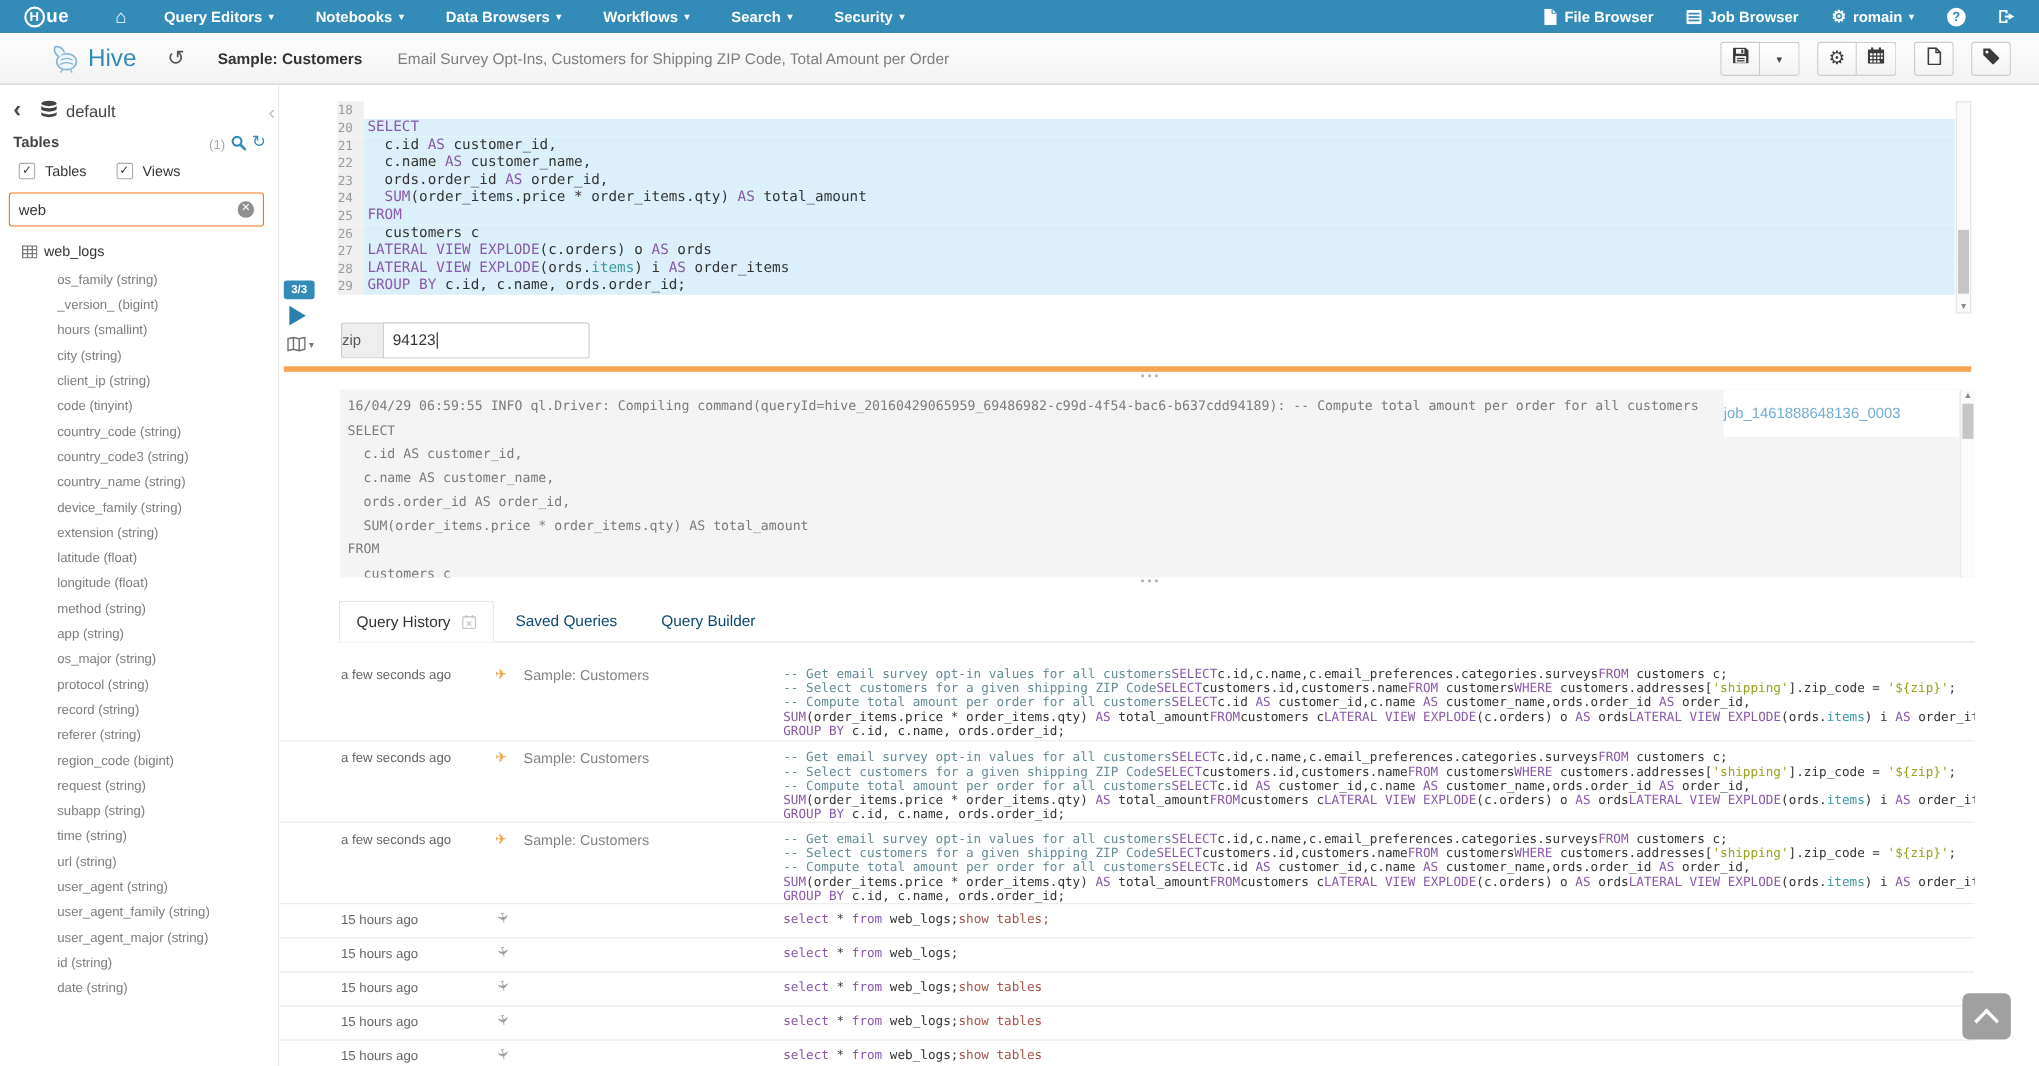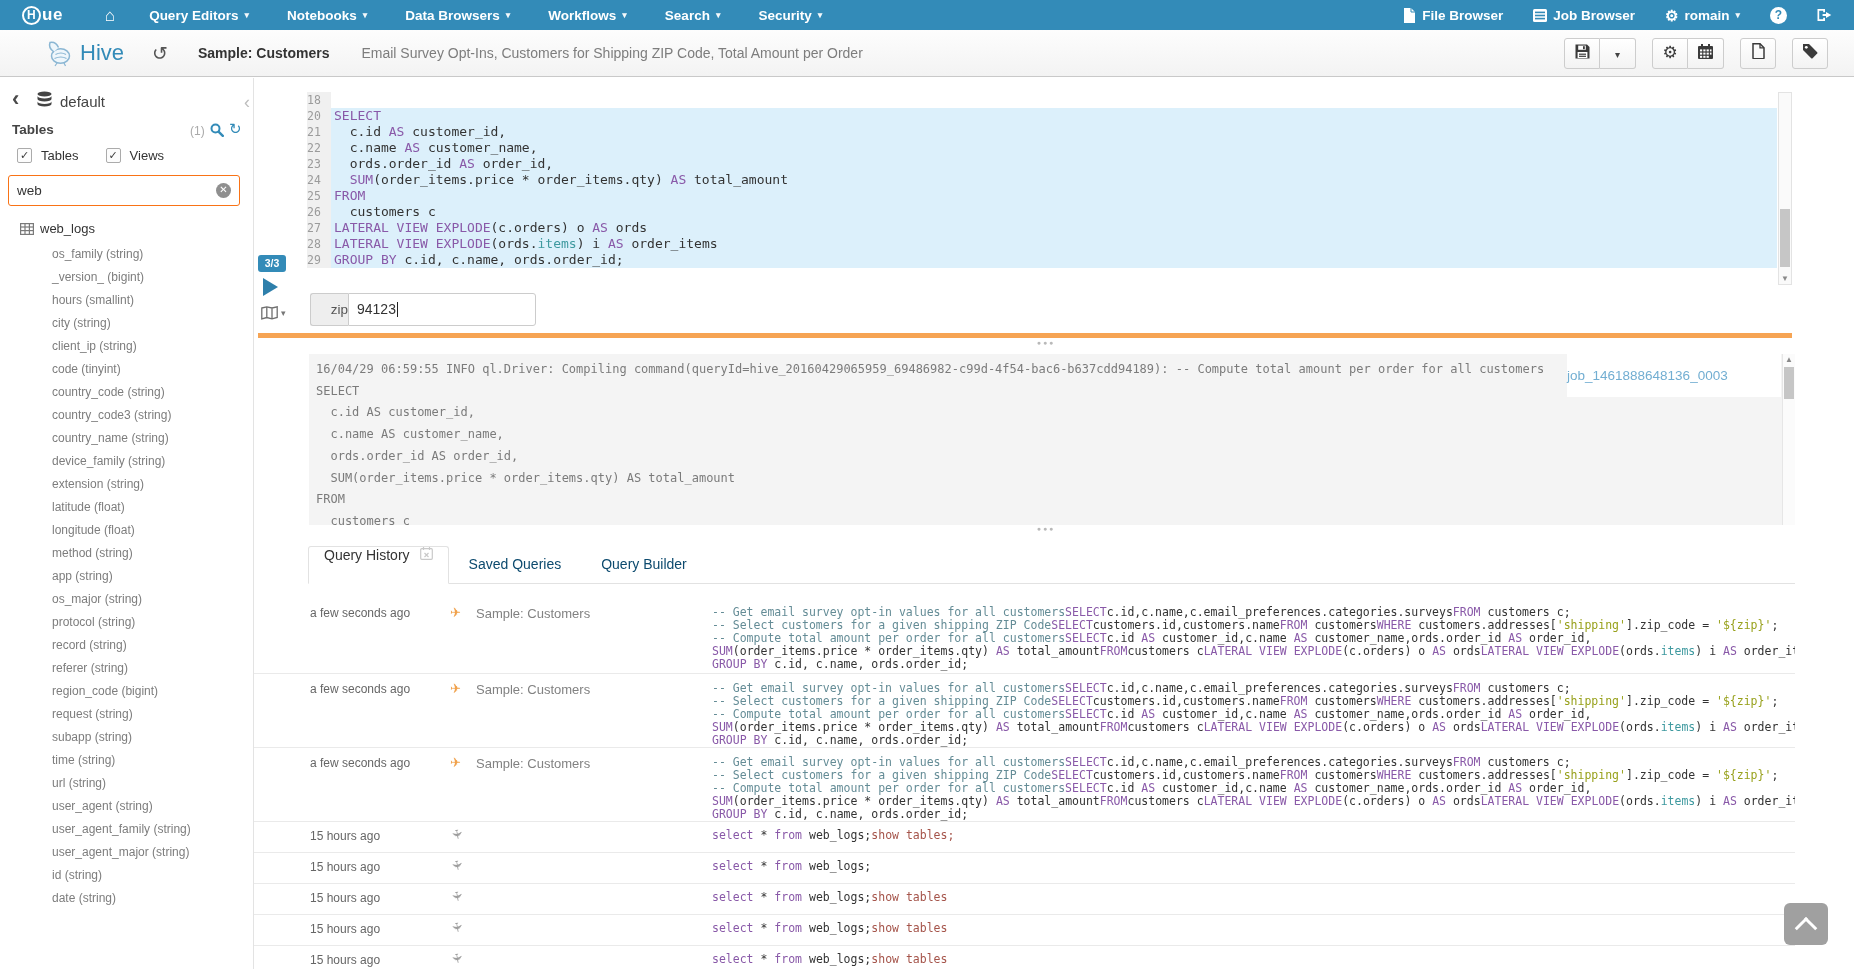--- a/index.html
+++ b/index.html
@@ -85,21 +85,21 @@
   .ed-line { display:flex; height:16px; line-height:16px; }
   .ed-line .ln { width:24px; background:#f0f0f0; color:#9b9b9b; font-size:11.5px; text-align:left; padding-right:16px; }
   .ed-line .code { flex:1; font-size:13px; white-space:pre; color:#2d2d2d; padding-left:3px; background:#fff; }
   .ed-line.hl .code { background:#dcf0fb; }
   .ed-scroll { position:absolute; left:1524px; top:14px; width:14px; height:193px; background:#fafafa; border:1px solid #e3e3e3; }
   .ed-scroll .thumb { position:absolute; left:1px; right:1px; top:116px; height:58px; background:#c6c6c6; }
   .ed-scroll .arrow { position:absolute; left:0; right:0; bottom:1px; text-align:center; font-size:8px; color:#8a8a8a; }
 
   .var-row { position:absolute; left:56px; top:215px; display:flex; height:33px; }
   .var-addon { width:38px; background:#eee; border:1px solid #ccc; border-right:none; border-radius:3px 0 0 3px;
-               color:#555; font-size:13.5px; text-align:right; line-height:31px; }
+               color:#555; font-size:13.5px; text-align:left; line-height:31px; }
   .var-input { width:188px; background:#fff; border:1px solid #ccc; border-radius:0 3px 3px 0; font-size:14px;
                color:#333; padding:0 8px; line-height:31px; cursor:text; }
   .text-caret { display:inline-block; width:1px; height:15px; background:#222; margin-left:1px; vertical-align:-3px; }
 
   .progress-bar { position:absolute; left:4px; top:255px; width:1534px; height:5px; background:#f6a454; }
   .drag-handle { position:absolute; width:60px; text-align:center; color:#b9b9b9; font-size:7px; letter-spacing:2px; }
   .dh1 { left:762px; top:261px; } .dh2 { left:762px; top:447px; }
 
   .logs { position:absolute; left:55px; top:276px; width:1486px; height:171px; background:#f4f4f4; overflow:hidden; }
   .log-lines { padding:5px 0 0 7px; font-family:"DejaVu Sans Mono",monospace; font-size:12px; line-height:21.7px;
@@ -107,21 +107,21 @@
   .jobs-panel { position:absolute; right:14px; top:0; width:214px; height:43px; background:#fff;
                 display:flex; align-items:center; justify-content:flex-start; padding-right:12px; }
   .job-link { color:#72aed2; font-size:13.5px; cursor:pointer; }
   .log-scroll { position:absolute; right:0; top:0; width:13px; height:171px; background:#fbfbfb; border-left:1px solid #e6e6e6; }
   .log-scroll .arrow { position:absolute; top:1px; left:0; right:0; text-align:center; font-size:8px; color:#8a8a8a; }
   .log-scroll .thumb { position:absolute; left:1px; right:1px; top:13px; height:32px; background:#c6c6c6; }
 
   .tab-bar { position:absolute; left:54px; top:468px; right:59px; height:38px; border-bottom:1px solid #e2e2e2;
              display:flex; align-items:flex-end; }
   .tab { font-size:14px; cursor:pointer; white-space:nowrap; }
-  .tab.active { height:38px; display:flex; align-items:flex-start; gap:10px; padding:0 15px; background:#fff;
+  .tab.active { height:38px; display:flex; align-items:center; gap:10px; padding:0 15px; background:#fff;
                 border:1px solid #e2e2e2; border-bottom:1px solid #fff; margin-bottom:-1px; border-radius:3px 3px 0 0;
                 color:#333; }
   .tab.active .calx-ico { color:#c9c9c9; display:flex; }
   .tab.inactive { color:#0c4a6e; padding:0 20px; height:38px; display:flex; align-items:center; }
 
   .history-list { position:absolute; left:0; top:506px; right:59px; bottom:0; overflow:hidden; }
   .h-row { display:grid; grid-template-columns:140px 26px 236px 1fr; padding-left:56px;
            border-bottom:1px solid #eaeaea; cursor:pointer; }
   .h-row.big { height:90px; padding-top:22px; }
   .h-row.big ~ .h-row.big { height:74px; padding-top:8px; }

